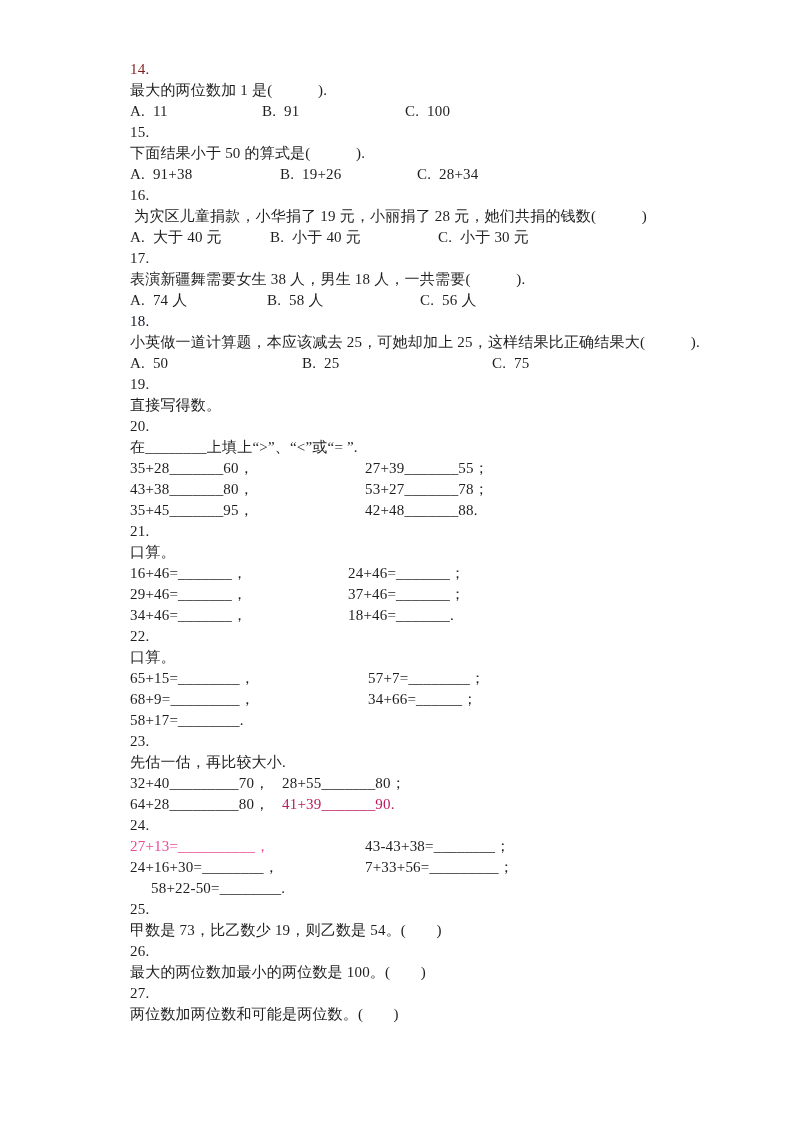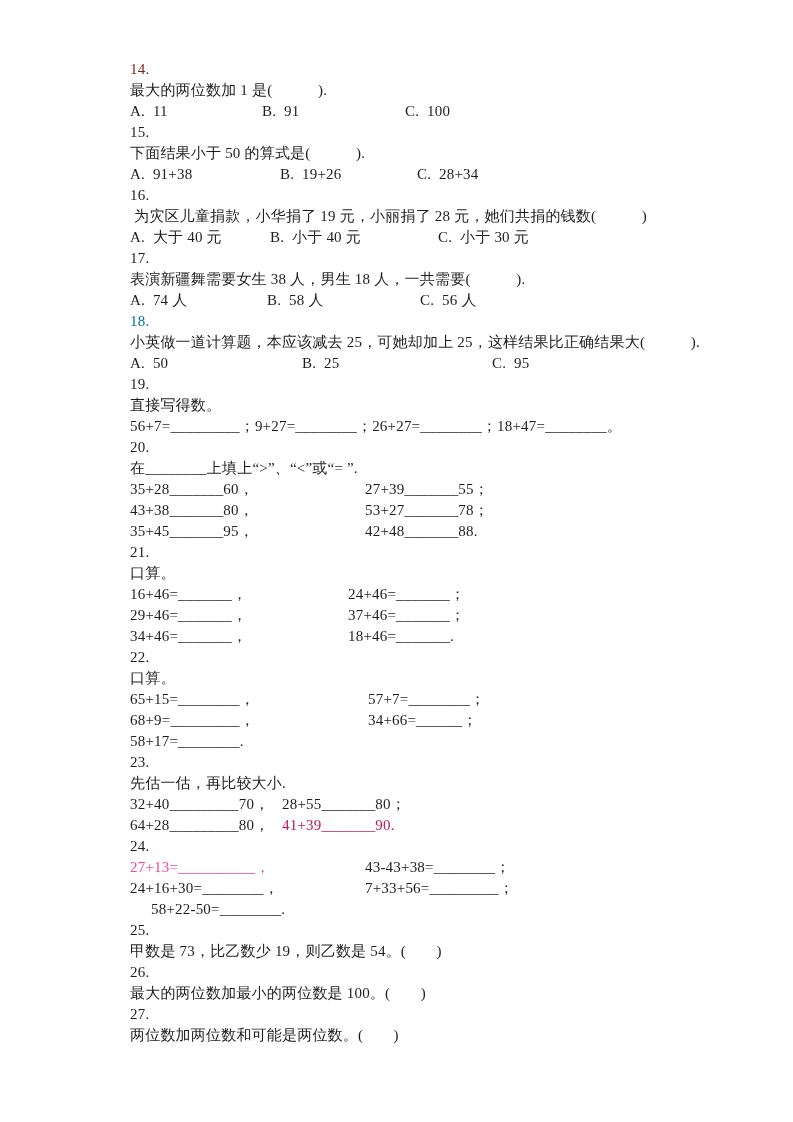--- a/index.html
+++ b/index.html
@@ -78,38 +78,35 @@
       </div>
       <div class="line">
         <span class="seg" style="left: 0px; color: rgb(30, 30, 30);">表演新疆舞需要女生 38 人，男生 18 人，一共需要(　　　).</span>
       </div>
       <div class="line">
         <span class="seg" style="left: 0px; color: rgb(30, 30, 30);">A.  74 人</span>
         <span class="seg" style="left: 137px; color: rgb(30, 30, 30);">B.  58 人</span>
         <span class="seg" style="left: 290px; color: rgb(30, 30, 30);">C.  56 人</span>
       </div>
       <div class="line">
-        <span class="seg" style="left: 0px; color: #0369a1;">18.</span>
+        <span class="seg" style="left: 0px; color: #0f172a;">18.</span>
       </div>
       <div class="line">
         <span class="seg" style="left: 0px; color: rgb(30, 30, 30);">小英做一道计算题，本应该减去 25，可她却加上 25，这样结果比正确结果大(　　　).</span>
       </div>
       <div class="line">
         <span class="seg" style="left: 0px; color: rgb(30, 30, 30);">A.  50</span>
         <span class="seg" style="left: 172px; color: rgb(30, 30, 30);">B.  25</span>
-        <span class="seg" style="left: 362px; color: rgb(30, 30, 30);">C.  95</span>
+        <span class="seg" style="left: 362px; color: rgb(30, 30, 30);">C.  75</span>
       </div>
       <div class="line">
         <span class="seg" style="left: 0px; color: rgb(30, 30, 30);">19.</span>
       </div>
       <div class="line">
         <span class="seg" style="left: 0px; color: rgb(30, 30, 30);">直接写得数。</span>
-      </div>
-      <div class="line">
-        <span class="seg" style="left: 0px; color: rgb(30, 30, 30);">56+7=_________；9+27=________；26+27=________；18+47=________。</span>
       </div>
       <div class="line">
         <span class="seg" style="left: 0px; color: rgb(30, 30, 30);">20.</span>
       </div>
       <div class="line">
         <span class="seg" style="left: 0px; color: rgb(30, 30, 30);">在________上填上“&gt;”、“&lt;”或“= ”.</span>
       </div>
       <div class="line">
         <span class="seg" style="left: 0px; color: rgb(30, 30, 30);">35+28_______60，</span>
         <span class="seg" style="left: 235px; color: rgb(30, 30, 30);">27+39_______55；</span>

